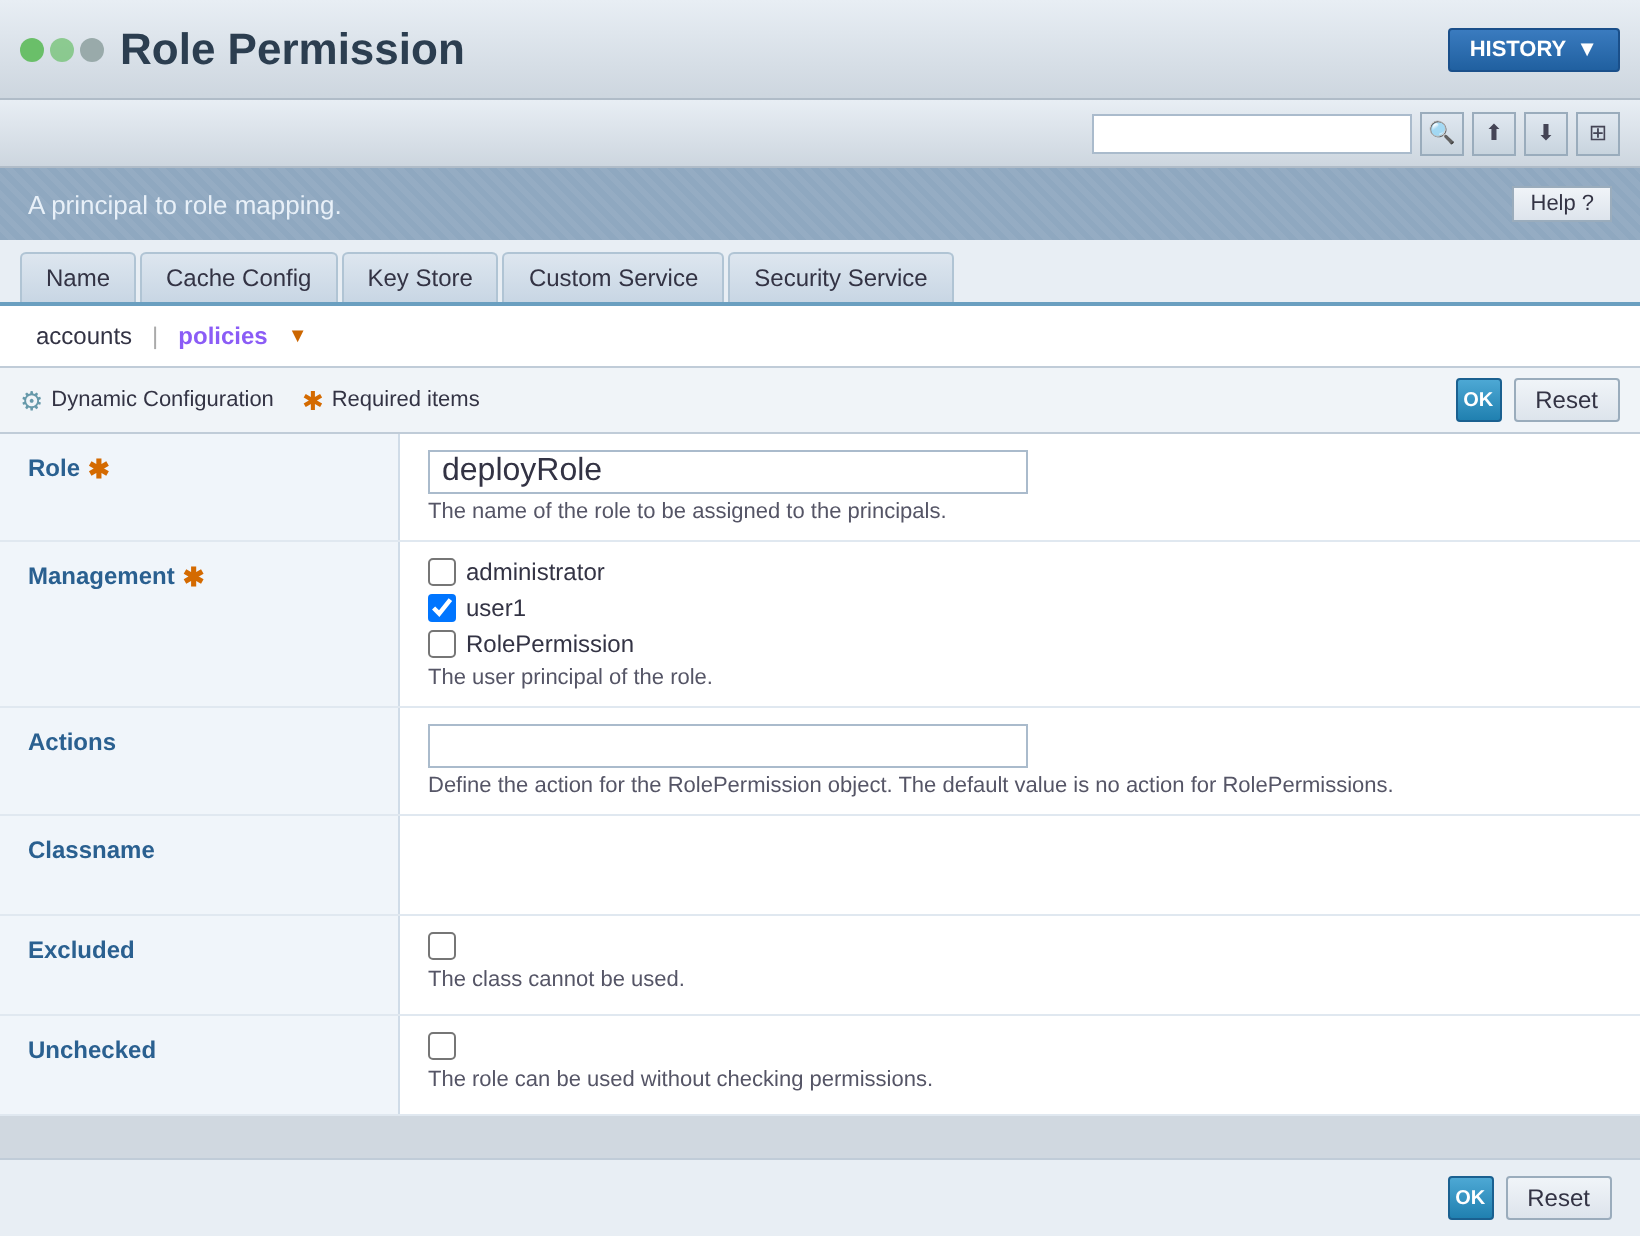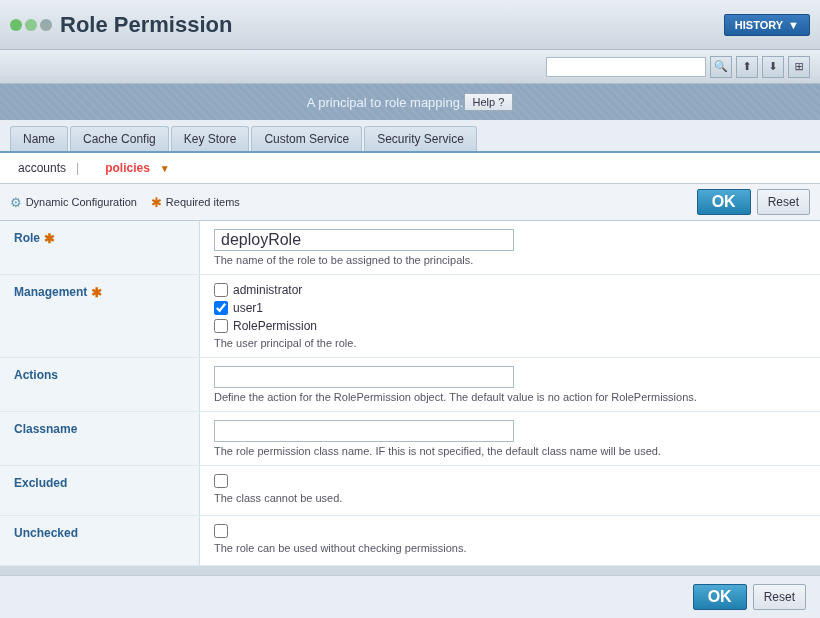--- a/index.html
+++ b/index.html
@@ -90,21 +90,21 @@
     }
 
     
     .banner {
       background: linear-gradient(to right, #8fa8c0, #7090aa);
       background-image: repeating-linear-gradient(45deg, transparent, transparent 3px, rgba(255,255,255,0.05) 3px, rgba(255,255,255,0.05) 6px);
       background-color: #8fa8c0;
       height: 36px;
       display: flex;
       align-items: center;
-      justify-content: center;
+      justify-content: space-between;
       padding: 5px 14px;
       color: #e8f0f8;
       font-size: 13px;
     }
     .help-btn {
       background: linear-gradient(to bottom, #f0f4f8, #dde4ec);
       border: 1px solid #9aacbc;
       padding: 2px 8px;
       font-size: 11px;
       cursor: pointer;
@@ -150,23 +150,22 @@
       align-items: center;
       gap: 6px;
     }
     .sub-nav-item {
       font-size: 12px;
       color: #334;
       padding: 2px 4px;
       cursor: pointer;
     }
     .sub-nav-item.active {
-      color: #ef4444;
-      font-weight: bold;
-      margin-left: 16px;
+      color: #8b5cf6;
+      font-weight: bold;
     }
     .sub-nav-separator {
       color: #aaa;
     }
     .dropdown-arrow {
       font-size: 10px;
       color: #cc6600;
     }
 
     
@@ -193,22 +192,22 @@
     .gear-icon { color: #6699aa; font-size: 13px; }
     .star-icon { color: #d46a00; font-size: 13px; }
     .toolbar-buttons {
       display: flex;
       gap: 6px;
     }
     .ok-btn {
       background: linear-gradient(to bottom, #4da8d4, #2080b0);
       color: white;
       border: 1px solid #1a6090;
-      padding: 3px 14px;
-      font-size: 16px;
+      padding: 3px 3px;
+      font-size: 10px;
       font-weight: bold;
       cursor: pointer;
       border-radius: 2px;
     }
     .reset-btn {
       background: linear-gradient(to bottom, #f0f4f8, #dde4ec);
       color: #334;
       border: 1px solid #9aacbc;
       padding: 3px 10px;
       font-size: 12px;
@@ -407,24 +406,20 @@
     <div class="form-content">
       <input type="text" class="form-input" value="" style="">
       <div class="form-hint">Define the action for the RolePermission object. The default value is no action for RolePermissions.</div>
     </div>
   </div>
 
   <div class="form-row">
     <div class="form-label">
       <span>Classname</span>
     </div>
-    <div class="form-content">
-      <input type="text" class="form-input" value="" style="">
-      <div class="form-hint">The role permission class name. IF this is not specified, the default class name will be used.</div>
-    </div>
   </div>
 
   <div class="form-row">
     <div class="form-label">
       <span>Excluded</span>
     </div>
     <div class="form-content">
       <div class="checkbox-row">
         <input type="checkbox" style="">
       </div>

